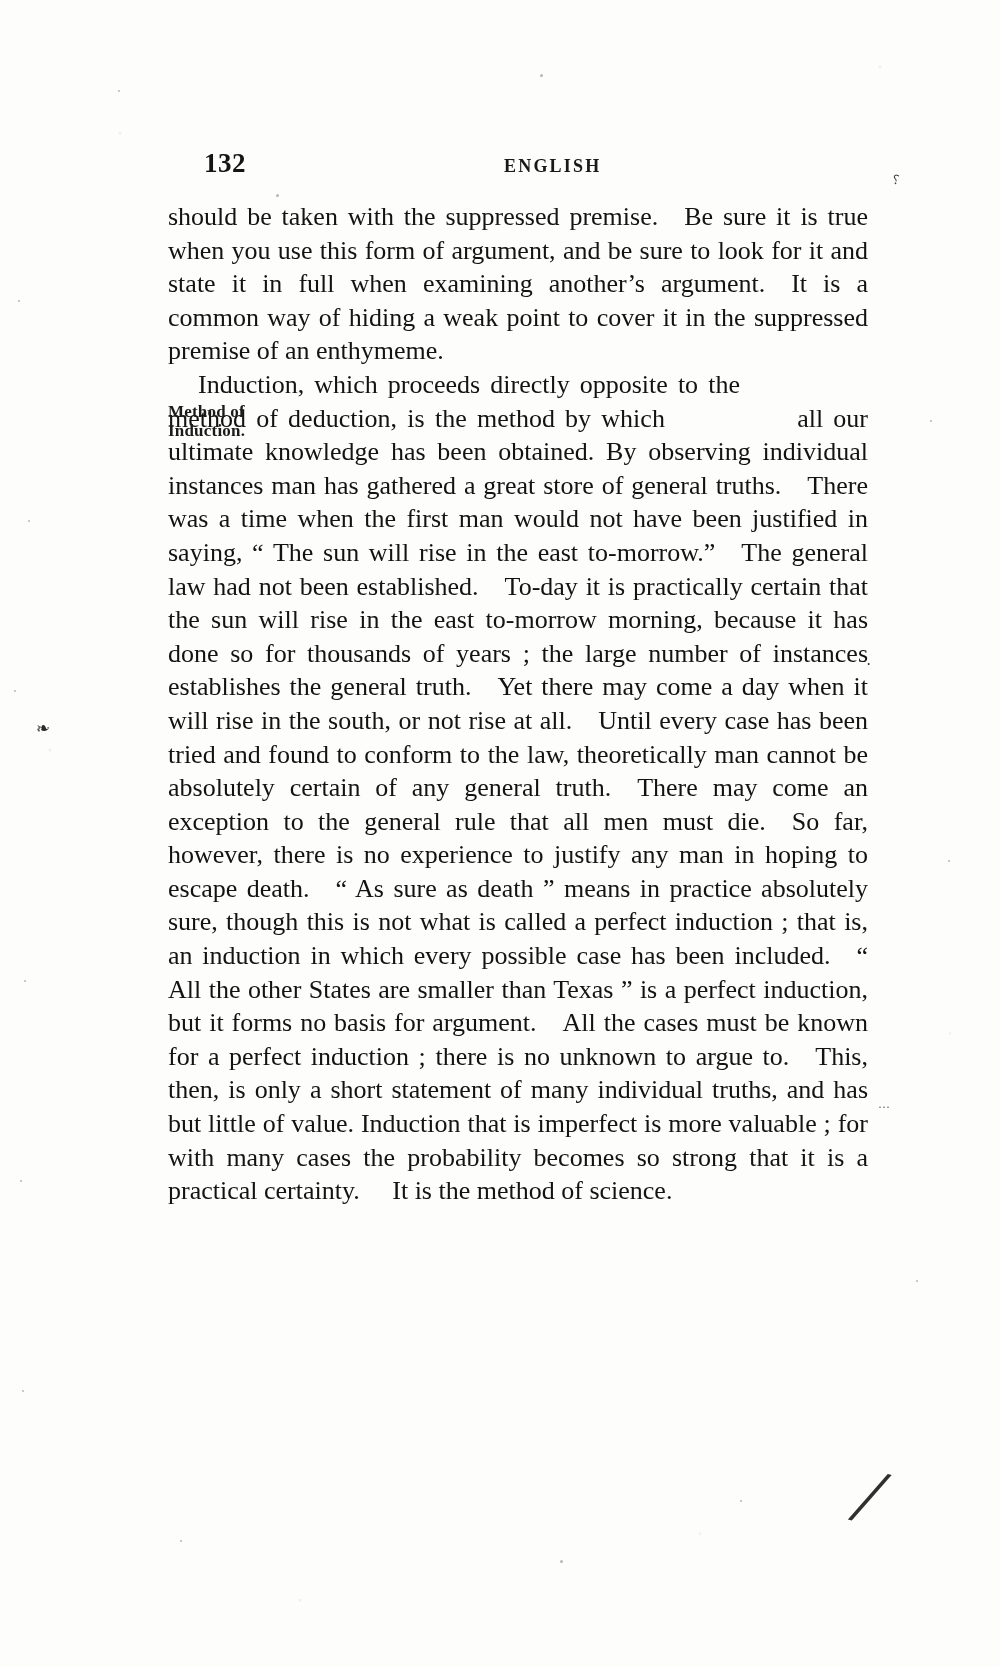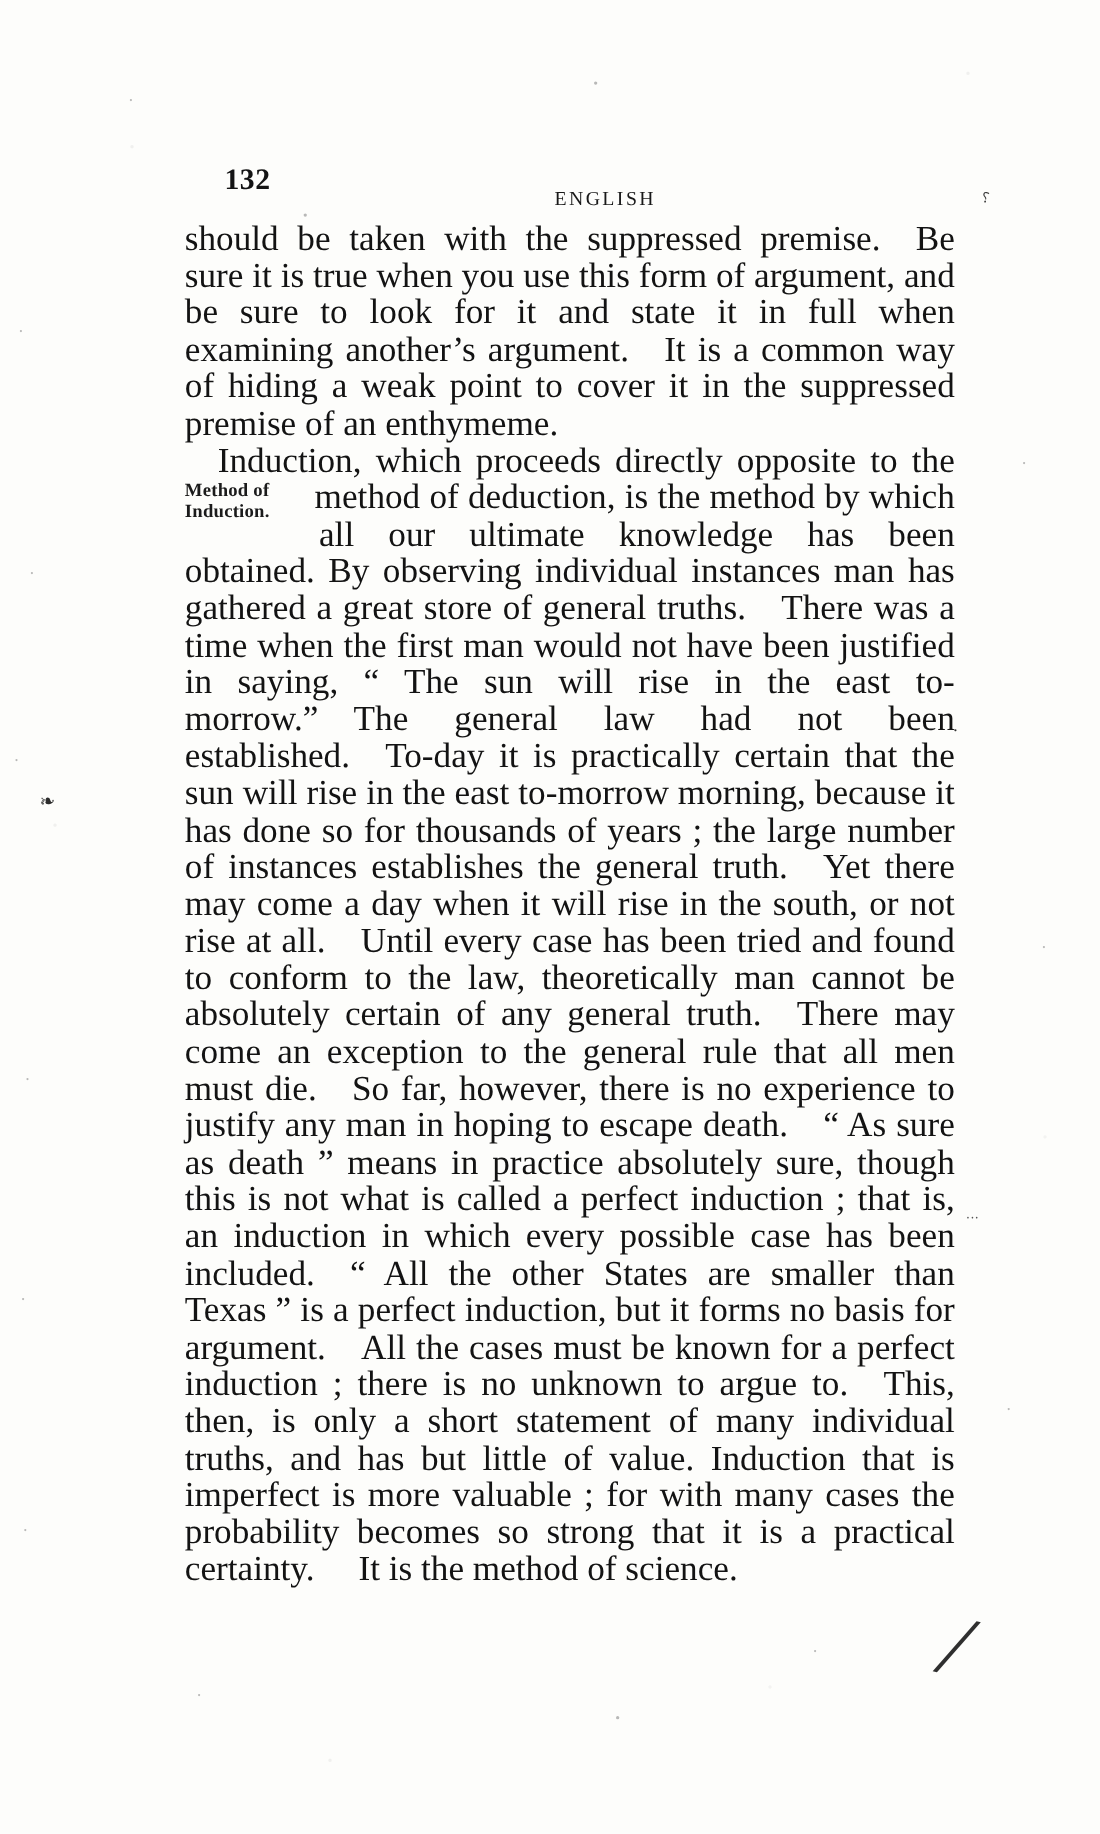--- a/index.html
+++ b/index.html
@@ -51,36 +51,36 @@
     left: 0;
     top: 0;
     font-size: 27px;
     font-weight: bold;
     letter-spacing: 0.5px;
     color: #141414;
   }
   .head-title {
     position: absolute;
     left: 300px;
-    top: 22px;
+    top: 8px;
     font-size: 18px;
     letter-spacing: 2.2px;
-    font-weight: normal;
+    font-weight: bold;
     color: #191919;
   }
 
   
   .textblock {
     position: absolute;
     top: 200px;
     left: 168px;
     width: 700px;
   }
   .para {
-    font-size: 32px;
+    font-size: 26px;
     line-height: 33.6px;
     text-align: justify;
     text-justify: inter-word;
     color: #131313;
     margin: 0;
     position: relative;
   }
   .indent {
     text-indent: 30px;
   }

